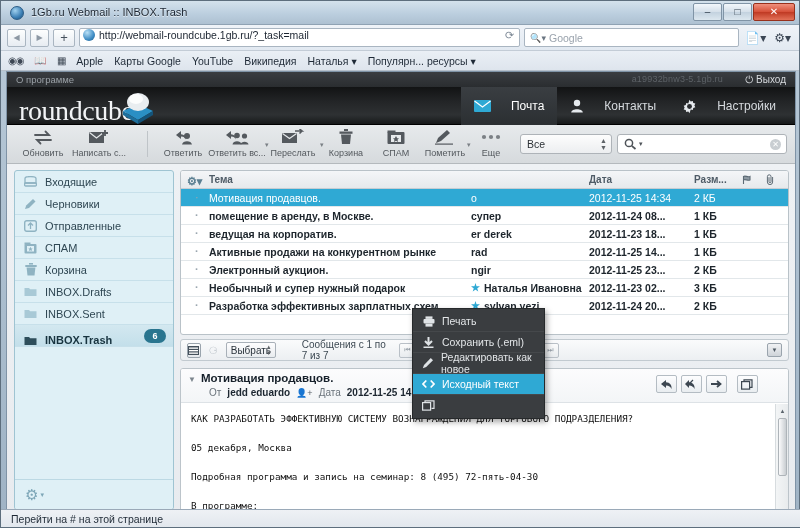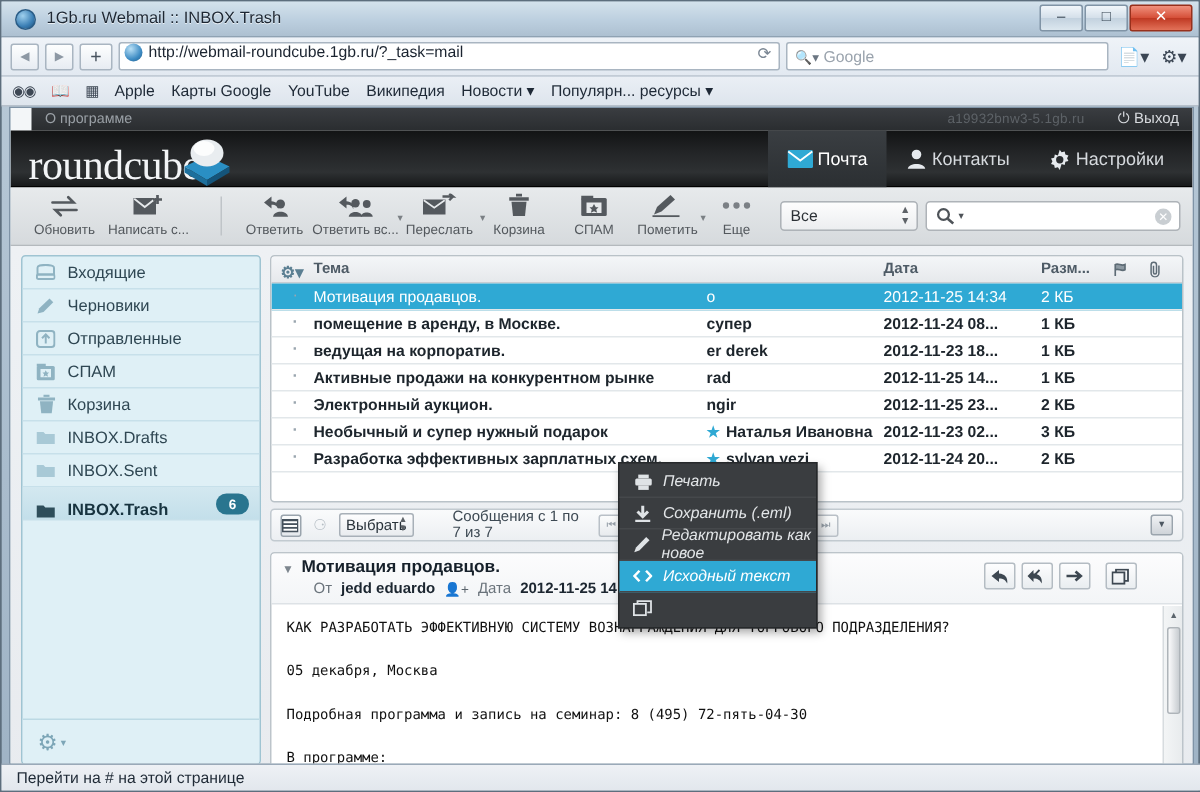--- a/index.html
+++ b/index.html
@@ -99,21 +99,20 @@
     position:absolute; left:5px; top:70px; width:790px; height:439px;
     overflow:hidden; background:#f3f6f8;
     border:1px solid #7f93a6;
   }
 
   
   #top-strip {
     height:15px; background:#2b2e31;
     background:linear-gradient(180deg,#3a3d41 0%,#2a2d30 100%);
     position:relative;
-    margin-left:14px;
   }
   #about-link {
     position:absolute; left:9px; top:2px; font-size:9.5px; color:#9aa0a6;
   }
   #user-name {
     position:absolute; right:72px; top:2px; font-size:9px; color:#5d6267;
     letter-spacing:.2px;
   }
   #logout { position:absolute; right:9px; top:2px; font-size:10px; color:#d7dade; }
   #logout .pw { margin-right:3px; font-size:10px; }
@@ -127,21 +126,21 @@
   #rc-logo {
     position:absolute; left:12px; top:8px;
     font-size:28px; color:#f2f4f6; letter-spacing:-.4px;
     font-family:Liberation Serif, serif;
   }
   #rc-logo-cube {
     position:absolute; left:110px; top:4px; width:42px; height:34px;
   }
   .rc-tabs { position:absolute; right:6px; top:0; height:38px; display:flex; }
   .rc-tab {
-    display:flex; align-items:center; gap:3px; padding:0 13px; height:38px;
+    display:flex; align-items:center; gap:20px; padding:0 13px; height:38px;
     color:#d6dade; font-size:12px;
   }
   .rc-tab.active { background: linear-gradient(180deg,#3a3e42 0%,#2b2f32 100%); color:#fff;}
   .rc-tab .ico { display:flex; align-items:center; }
 
   
   #rc-toolbar {
     height:39px; position:relative;
     background: linear-gradient(180deg,#e7eaec 0%,#d6dadd 100%);
     border-bottom:1px solid #b4b9bd;
@@ -323,21 +322,21 @@
 
   
   #ctxmenu {
     position:absolute; left:405px; top:144px; width:133px;
     background:#3a3d40; border:1px solid #26292b;
     box-shadow:2px 3px 6px rgba(0,0,0,.35);
     z-index:50; padding:2px 0;
   }
   .ctxitem {
     height:21px; display:flex; align-items:center; gap:7px; padding-left:9px;
-    font-size:10.5px; color:#e3e6e8; border-bottom:1px solid #45484b;font-style:italic;
+    font-size:10.5px; color:#e3e6e8; border-bottom:1px solid #45484b;
   }
   .ctxitem:last-child { border-bottom:none; }
   .ctxitem.hl { background:#2fa9d4; color:#fff; }
   .ctxitem .ci { width:13px; display:flex; align-items:center; justify-content:center; color:#dfe3e6;}
 
   
   #statusbar {
     position:absolute; left:0; bottom:0; width:800px; height:18px;
     background:linear-gradient(180deg,#eef1f5 0%,#e2e7ed 100%);
     border-top:1px solid #9aa9b8;
@@ -379,21 +378,21 @@
   </div>
 
   <div id="bookmarks-bar">
     <span class="bm-ico">◉◉</span>
     <span class="bm-ico">📖</span>
     <span class="bm-ico">▦</span>
     <span>Apple</span>
     <span>Карты Google</span>
     <span>YouTube</span>
     <span>Википедия</span>
-    <span>Новости ▾</span>
+    <span>Наталья ▾</span>
     <span>Популярн... ресурсы ▾</span>
   </div>
 
   <div id="viewport">
 
     <div id="top-strip">
       <div id="about-link">О программе</div>
       <div id="user-name">a19932bnw3-5.1gb.ru</div>
       <div id="logout">
         <span class="pw">⏻</span><span>Выход</span>

